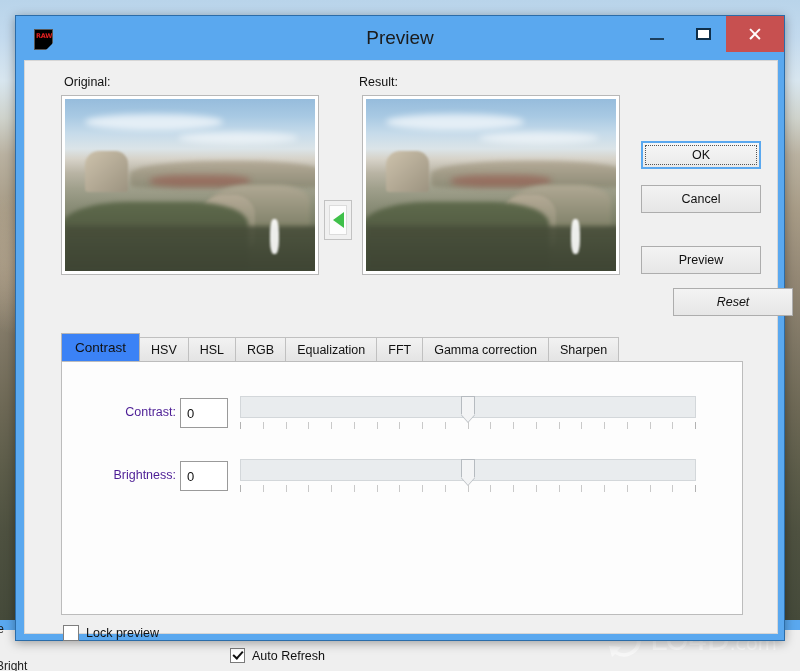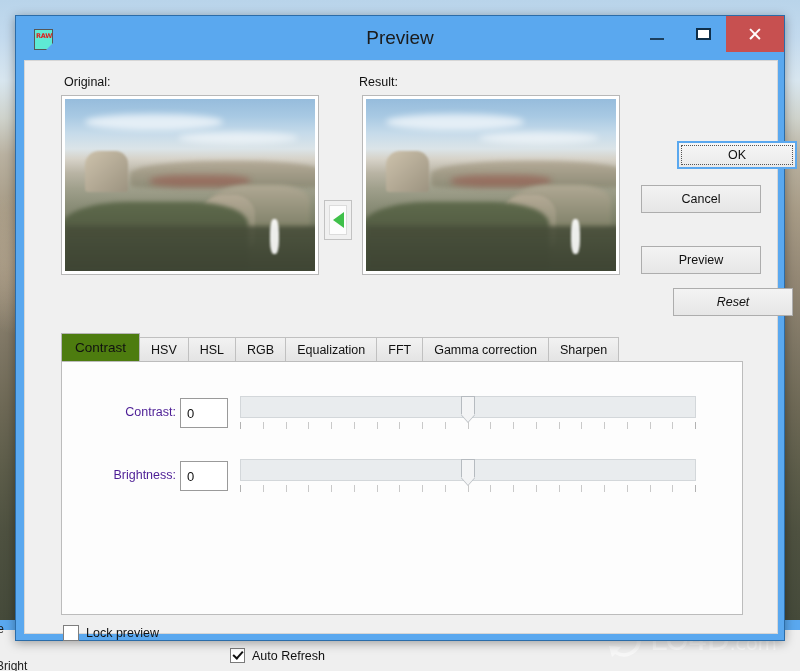--- a/index.html
+++ b/index.html
@@ -130,21 +130,21 @@
     height: 44px;
     width: 100%;
   }
   .title-icon {
     position: absolute;
     left: 18px; top: 13px;
     width: 22px; height: 22px;
   }
   .raw-page {
     width: 19px; height: 21px;
-    background: #5eead4;
+    background: #000000;
     border: 1px solid #565656;
     position: relative;
     box-sizing: border-box;
   }
   .raw-page::after {
     content: "";
     position: absolute;
     right: -1px; bottom: -1px;
     width: 0; height: 0;
     border-left: 7px solid transparent;
@@ -349,21 +349,20 @@
     display: flex;
     align-items: center;
     justify-content: center;
     cursor: default;
     font-family: "Liberation Sans", sans-serif;
   }
   #btn-ok {
     left: 616px; top: 80px;
     border: 2px solid #5aa8ef;
     background: linear-gradient(to bottom, #f6f6f6, #eaeaea);
-    margin-left: 36px;
   }
   #btn-ok::before {
     content: "";
     position: absolute;
     left: 2px; top: 2px; right: 2px; bottom: 2px;
     border: 1px dotted #555;
   }
   #btn-cancel  { left: 616px; top: 124px; }
   #btn-preview { left: 616px; top: 185px; }
   #btn-reset   { left: 648px; top: 227px; font-style: italic; }
@@ -387,21 +386,21 @@
     display: flex;
     align-items: center;
     font-size: 12.5px;
     color: #111;
     margin-right: -1px;
     cursor: default;
     font-family: "Liberation Sans", sans-serif;
   }
   .tab.active {
     height: 28px;
-    background: #4d7c0f;
+    background: #3b82f6;
     border-color: #b6b6b6;
     font-size: 13.5px;
     padding: 11px 13px;
     position: relative;
     z-index: 4;
   }
   .tabpanel {
     position: absolute;
     left: 36px; top: 300px;
     width: 682px; height: 254px;

